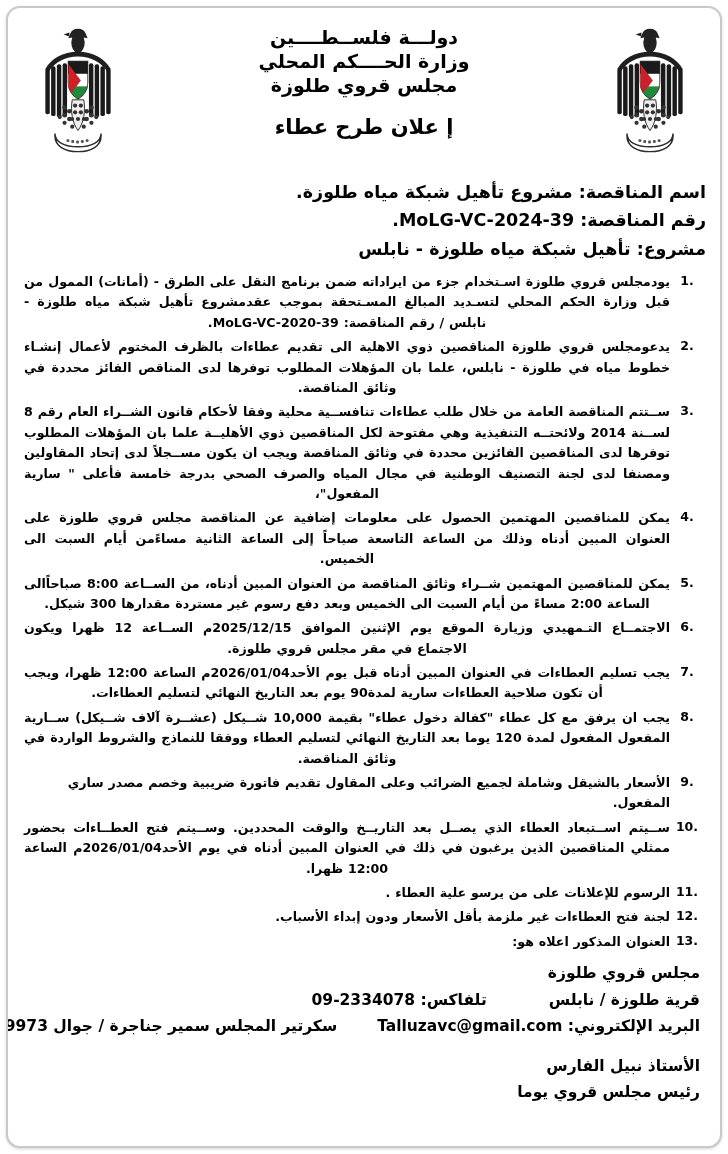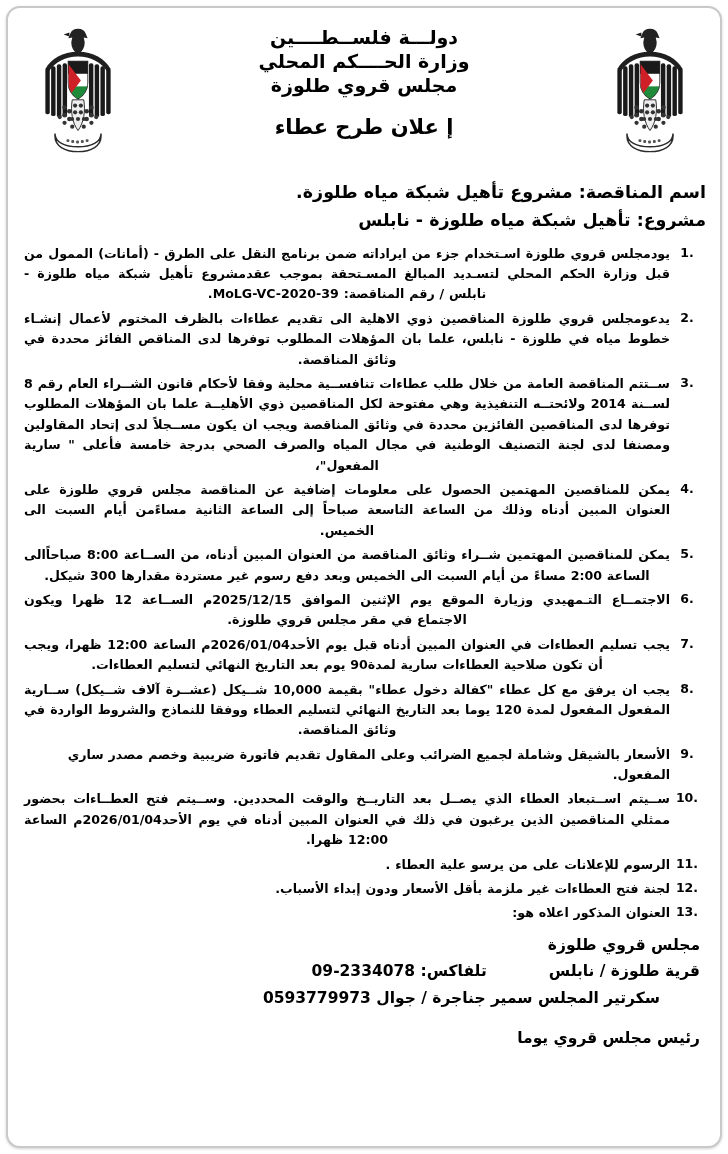--- a/index.html
+++ b/index.html
@@ -311,20 +311,21 @@
               <rect x="53" y="122" width="3" height="3" rx="1"></rect>
               <rect x="58" y="121" width="3" height="3" rx="1"></rect>
             </g>
           </g>
         </svg>
       </div>
     </div>
 
     <div class="subtitles">
       <div class="sub">اسم المناقصة: مشروع تأهيل شبكة مياه طلوزة.</div>
+      <div class="sub">رقم المناقصة: MoLG-VC-2024-39.</div>
       <div class="sub">مشروع: تأهيل شبكة مياه طلوزة - نابلس</div>
     </div>
 
     <div class="clauses">
 
       <div class="clause">
         <div class="clause-num">1.</div>
         <div class="clause-body">يودمجلس قروي طلوزة اسـتخدام جزء من ايراداته ضمن برنامج النقل على الطرق - (أمانات) الممول من قبل وزارة الحكم المحلي لتسـديد المبالغ المسـتحقة بموجب عقدمشروع تأهيل شبكة مياه طلوزة - نابلس / رقم المناقصة: MoLG-VC-2020-39.</div>
       </div>
 
@@ -396,26 +397,31 @@
 
       <div class="f-row">
         <div class="f-right">قرية طلوزة / نابلس</div>
         <div class="f-left">
           <span>تلفاكس:</span>
           <span class="ltr">09-2334078</span>
         </div>
       </div>
 
       <div class="f-row wide">
+        <div class="f-right">
+          <span>البريد الإلكتروني:</span>
+          <span class="ltr">Talluzavc@gmail.com</span>
+        </div>
         <div class="f-left">
           <span>سكرتير المجلس سمير جناجرة / جوال</span>
           <span class="ltr">0593779973</span>
         </div>
       </div>
 
     </div>
 
     <div class="signature">
+      <div class="sig-line">الأستاذ نبيل الفارس</div>
       <div class="sig-line">رئيس مجلس قروي يوما</div>
     </div>
 
   </div>
 </div>
 
 </body></html>

